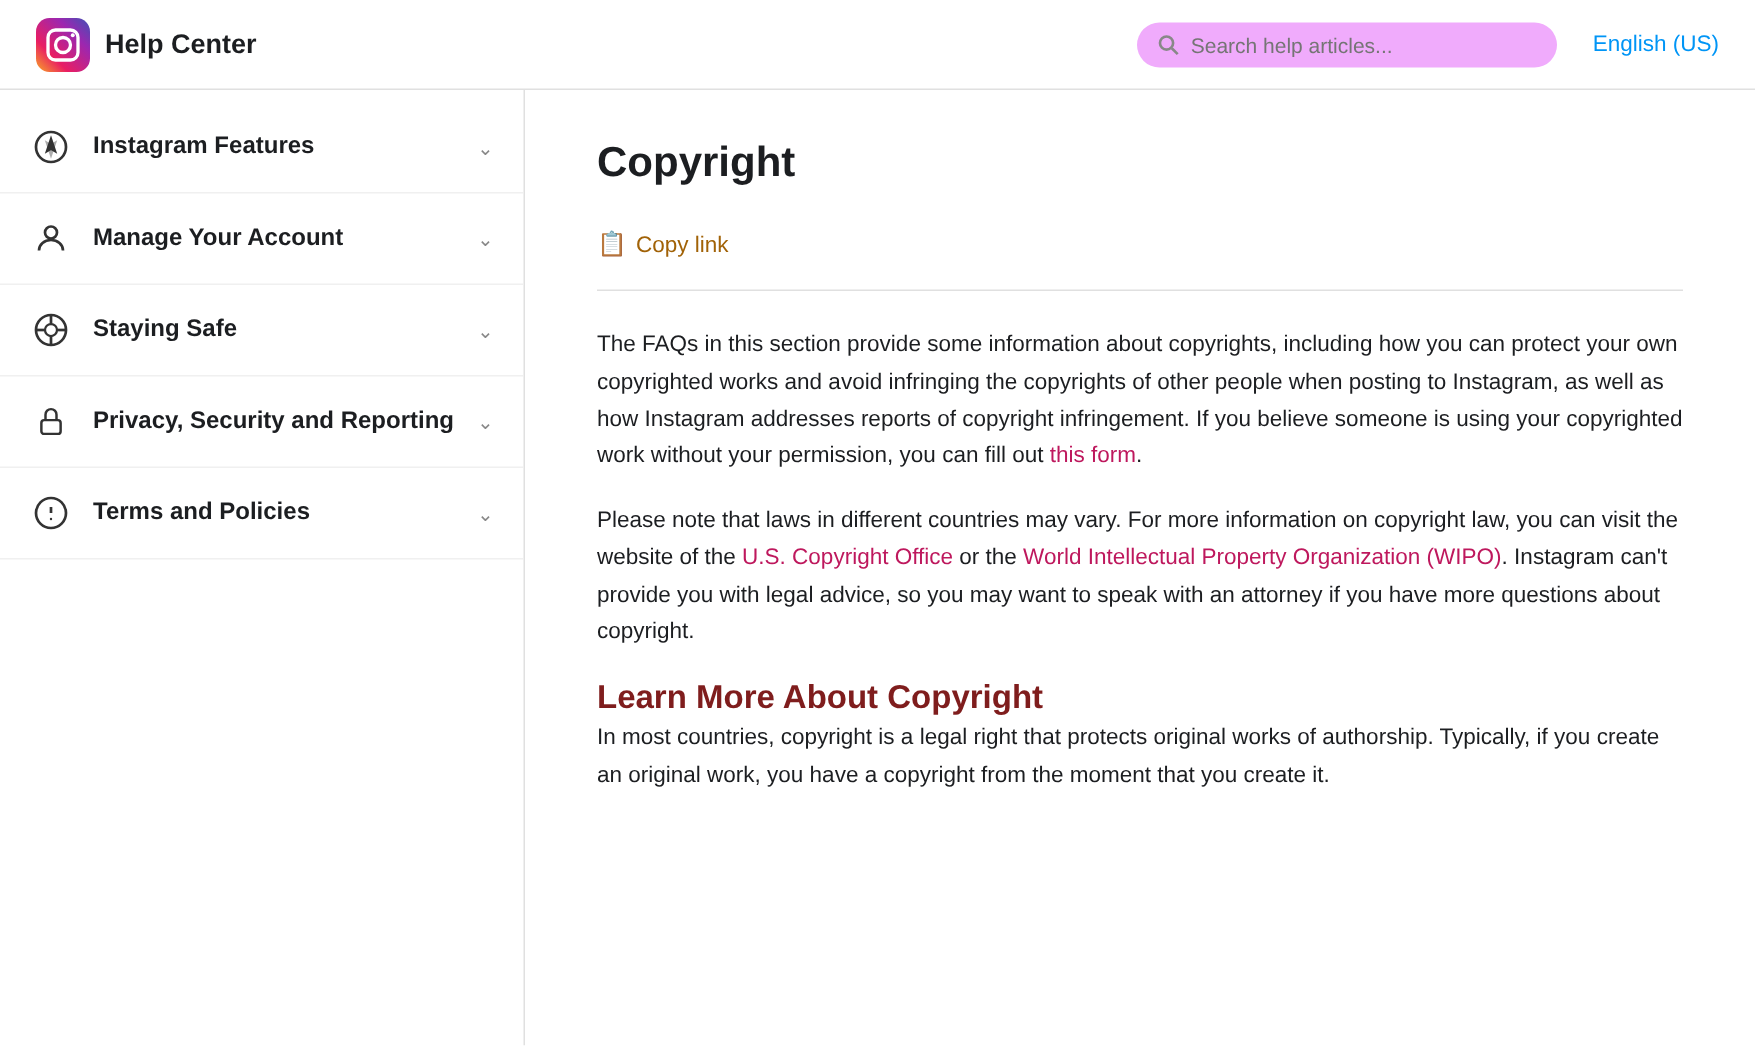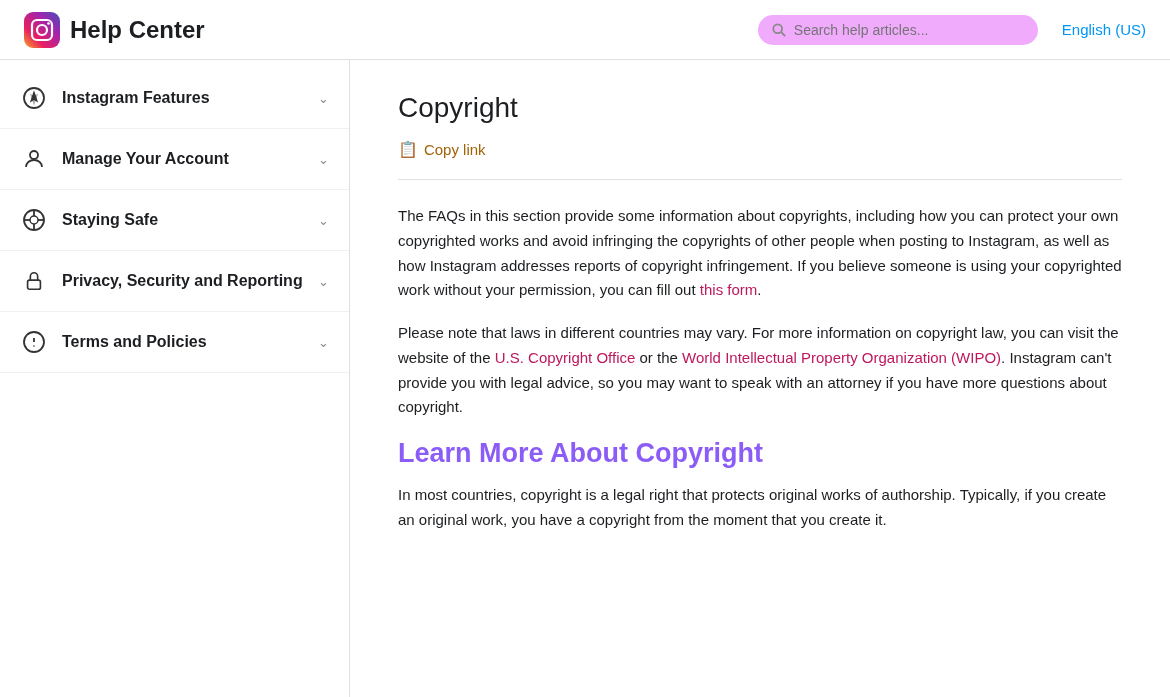--- a/index.html
+++ b/index.html
@@ -18,21 +18,21 @@
       z-index: 10;
     }
     .header-logo {
       display: flex;
       align-items: center;
       gap: 10px;
       text-decoration: none;
       color: #1c1e21;
     }
     .header-title {
-      font-size: 24px;
+      font-size: 18px;
       font-weight: 600;
       color: #1c1e21;
     }
     .header-spacer { flex: 1; }
     .search-wrapper {
       display: flex;
       align-items: center;
       background: #f0abfc;
       border-radius: 20px;
       padding: 7px 14px;
@@ -110,23 +110,23 @@
 
     
     .main {
       flex: 1;
       padding: 32px 48px;
       max-width: 820px;
       overflow-y: auto;
     }
     .page-title {
       font-size: 28px;
-      font-weight: 400;
-      color: #1c1e21;
-      margin-bottom: 16px;
+      font-weight: 700;
+      color: #1c1e21;
+      margin-bottom: 29px;
     }
     .copy-link-row {
       display: flex;
       align-items: center;
       gap: 6px;
       margin-bottom: 20px;
       color: #0095f6;
       font-size: 15px;
       cursor: pointer;
     }
@@ -146,24 +146,24 @@
       font-size: 15px;
       line-height: 1.65;
       color: #1c1e21;
       margin-bottom: 18px;
     }
     .body-text a, .link {
       color: #be185d;
       text-decoration: none;
     }
     .section-title {
-      font-size: 27px;
+      font-size: 22px;
       font-weight: 700;
-      color: #8b5cf6;
-      margin-bottom: 14px;
+      color: #7f1d1d;
+      margin-bottom: 2px;
       margin-top: 8px;
     }
 
     
     .insta-logo {
       width: 36px;
       height: 36px;
     }
   </style>
 </head>

